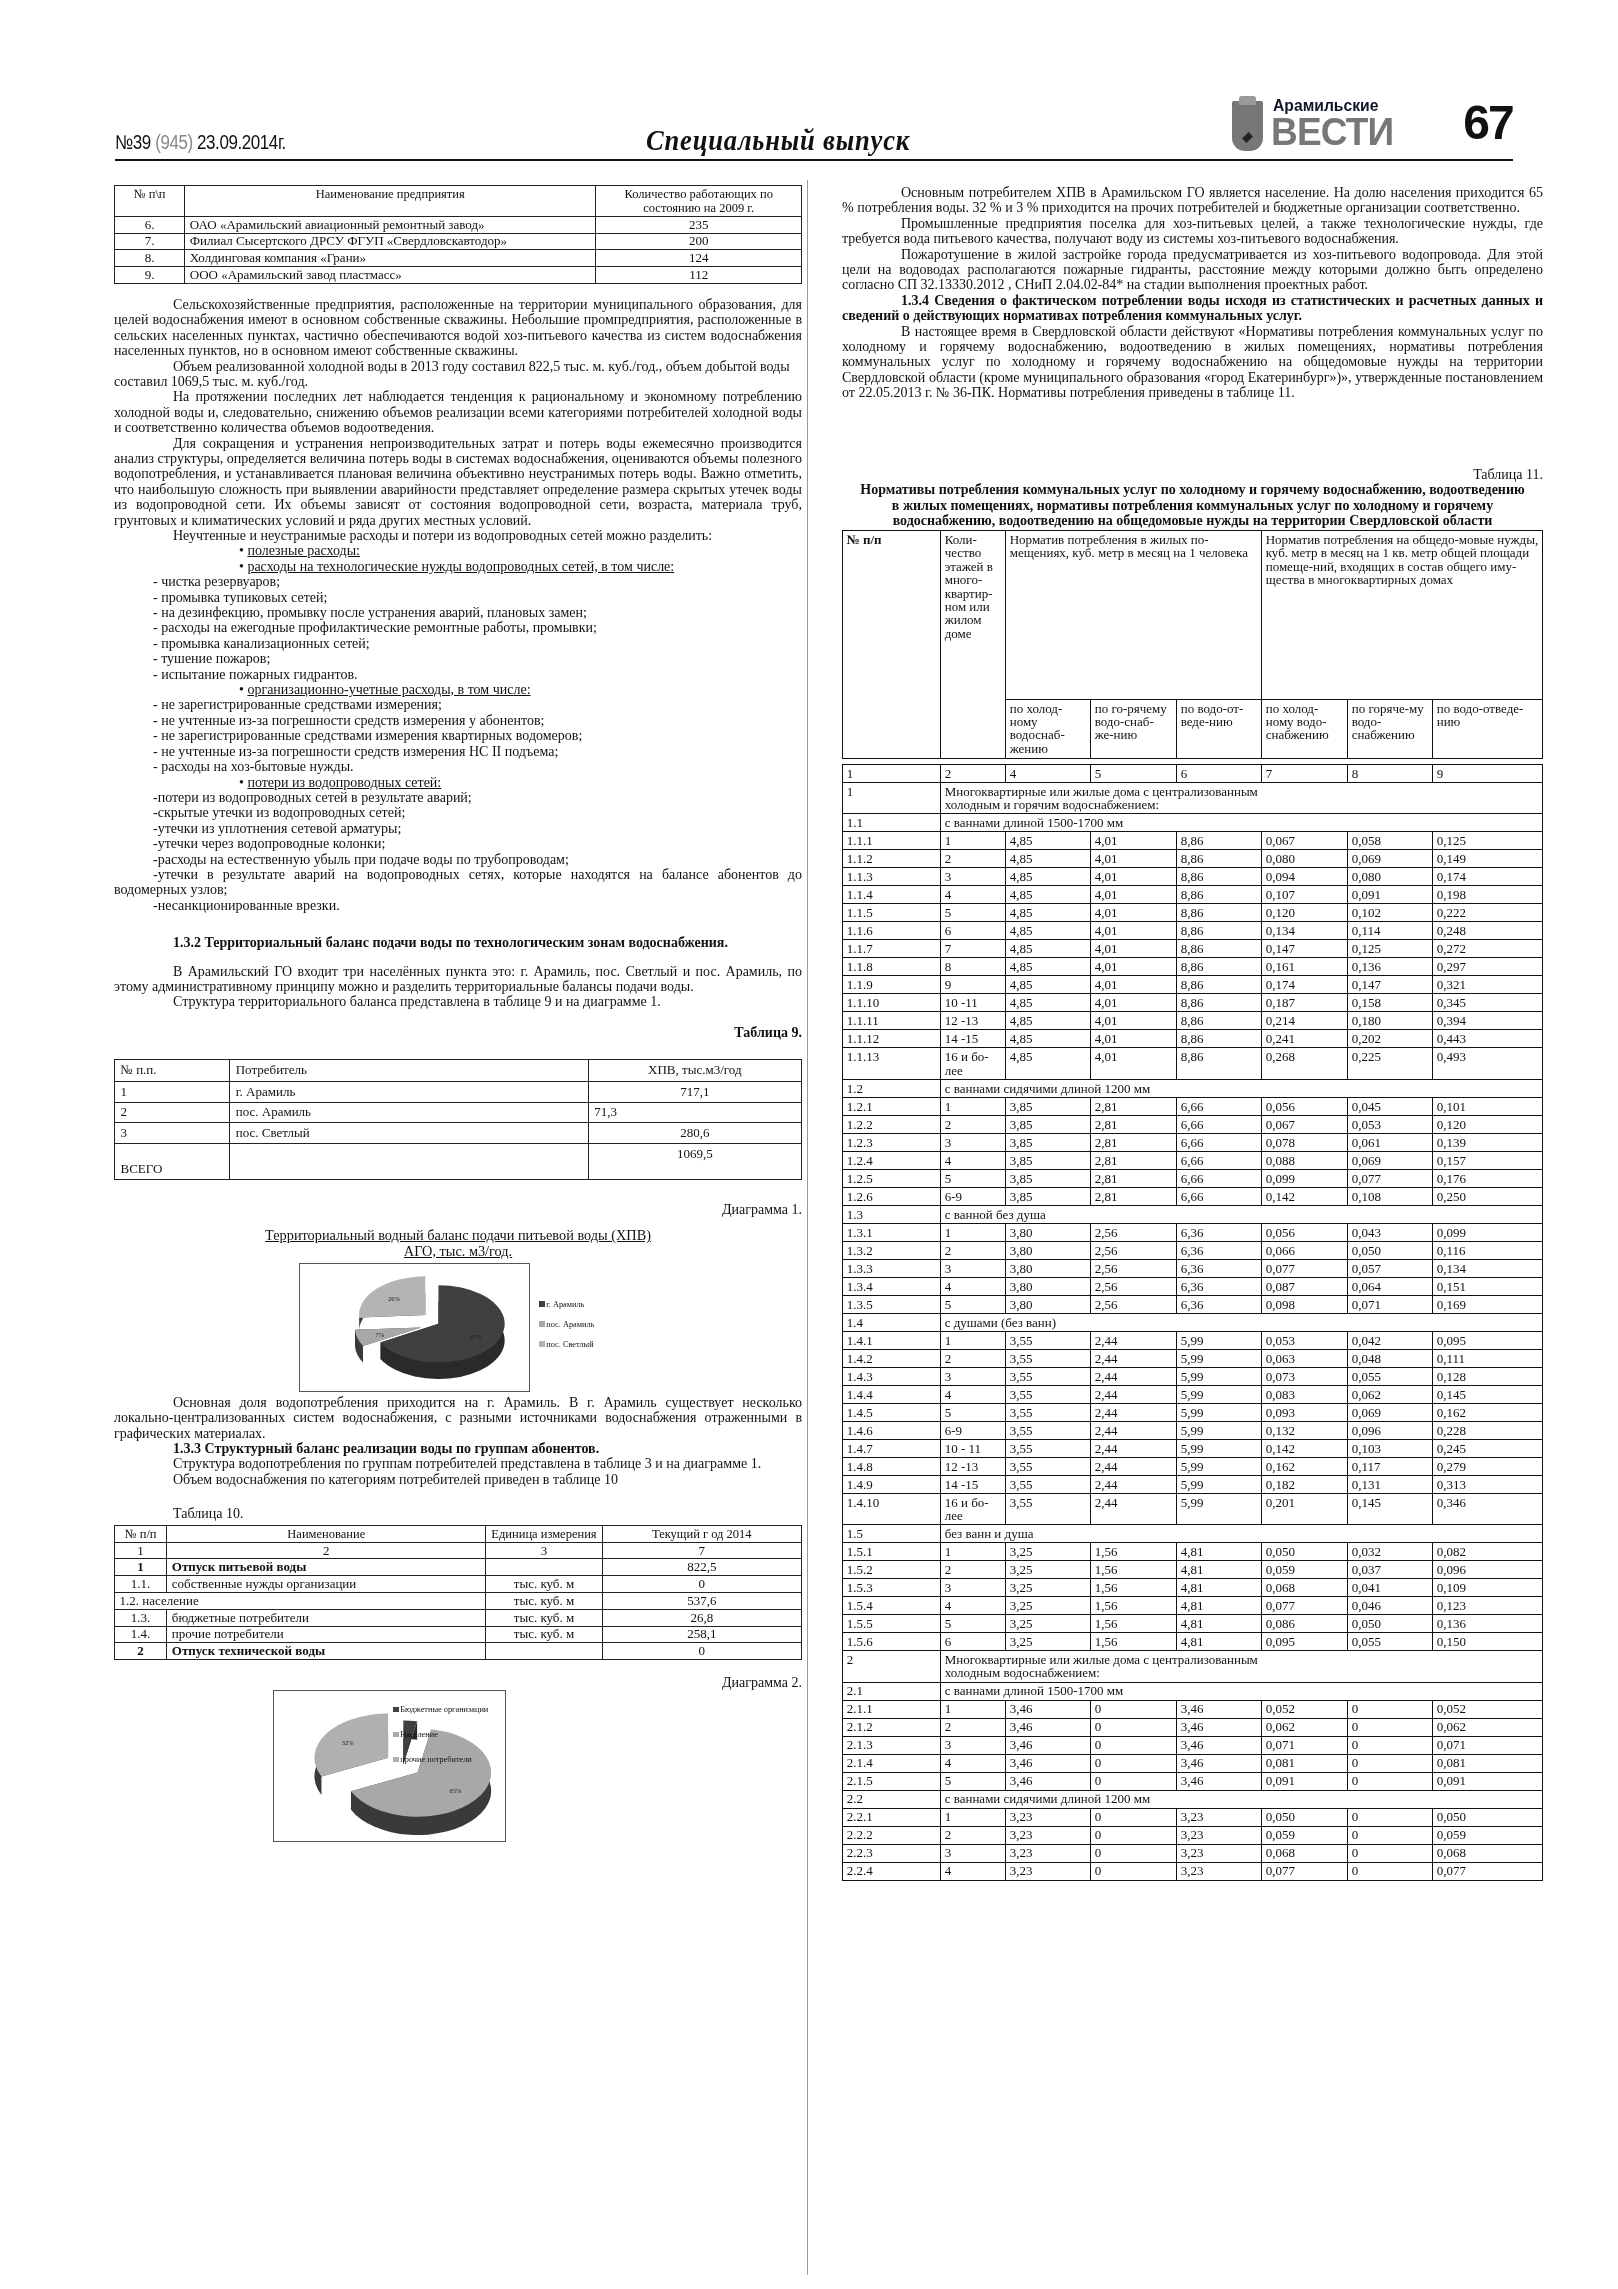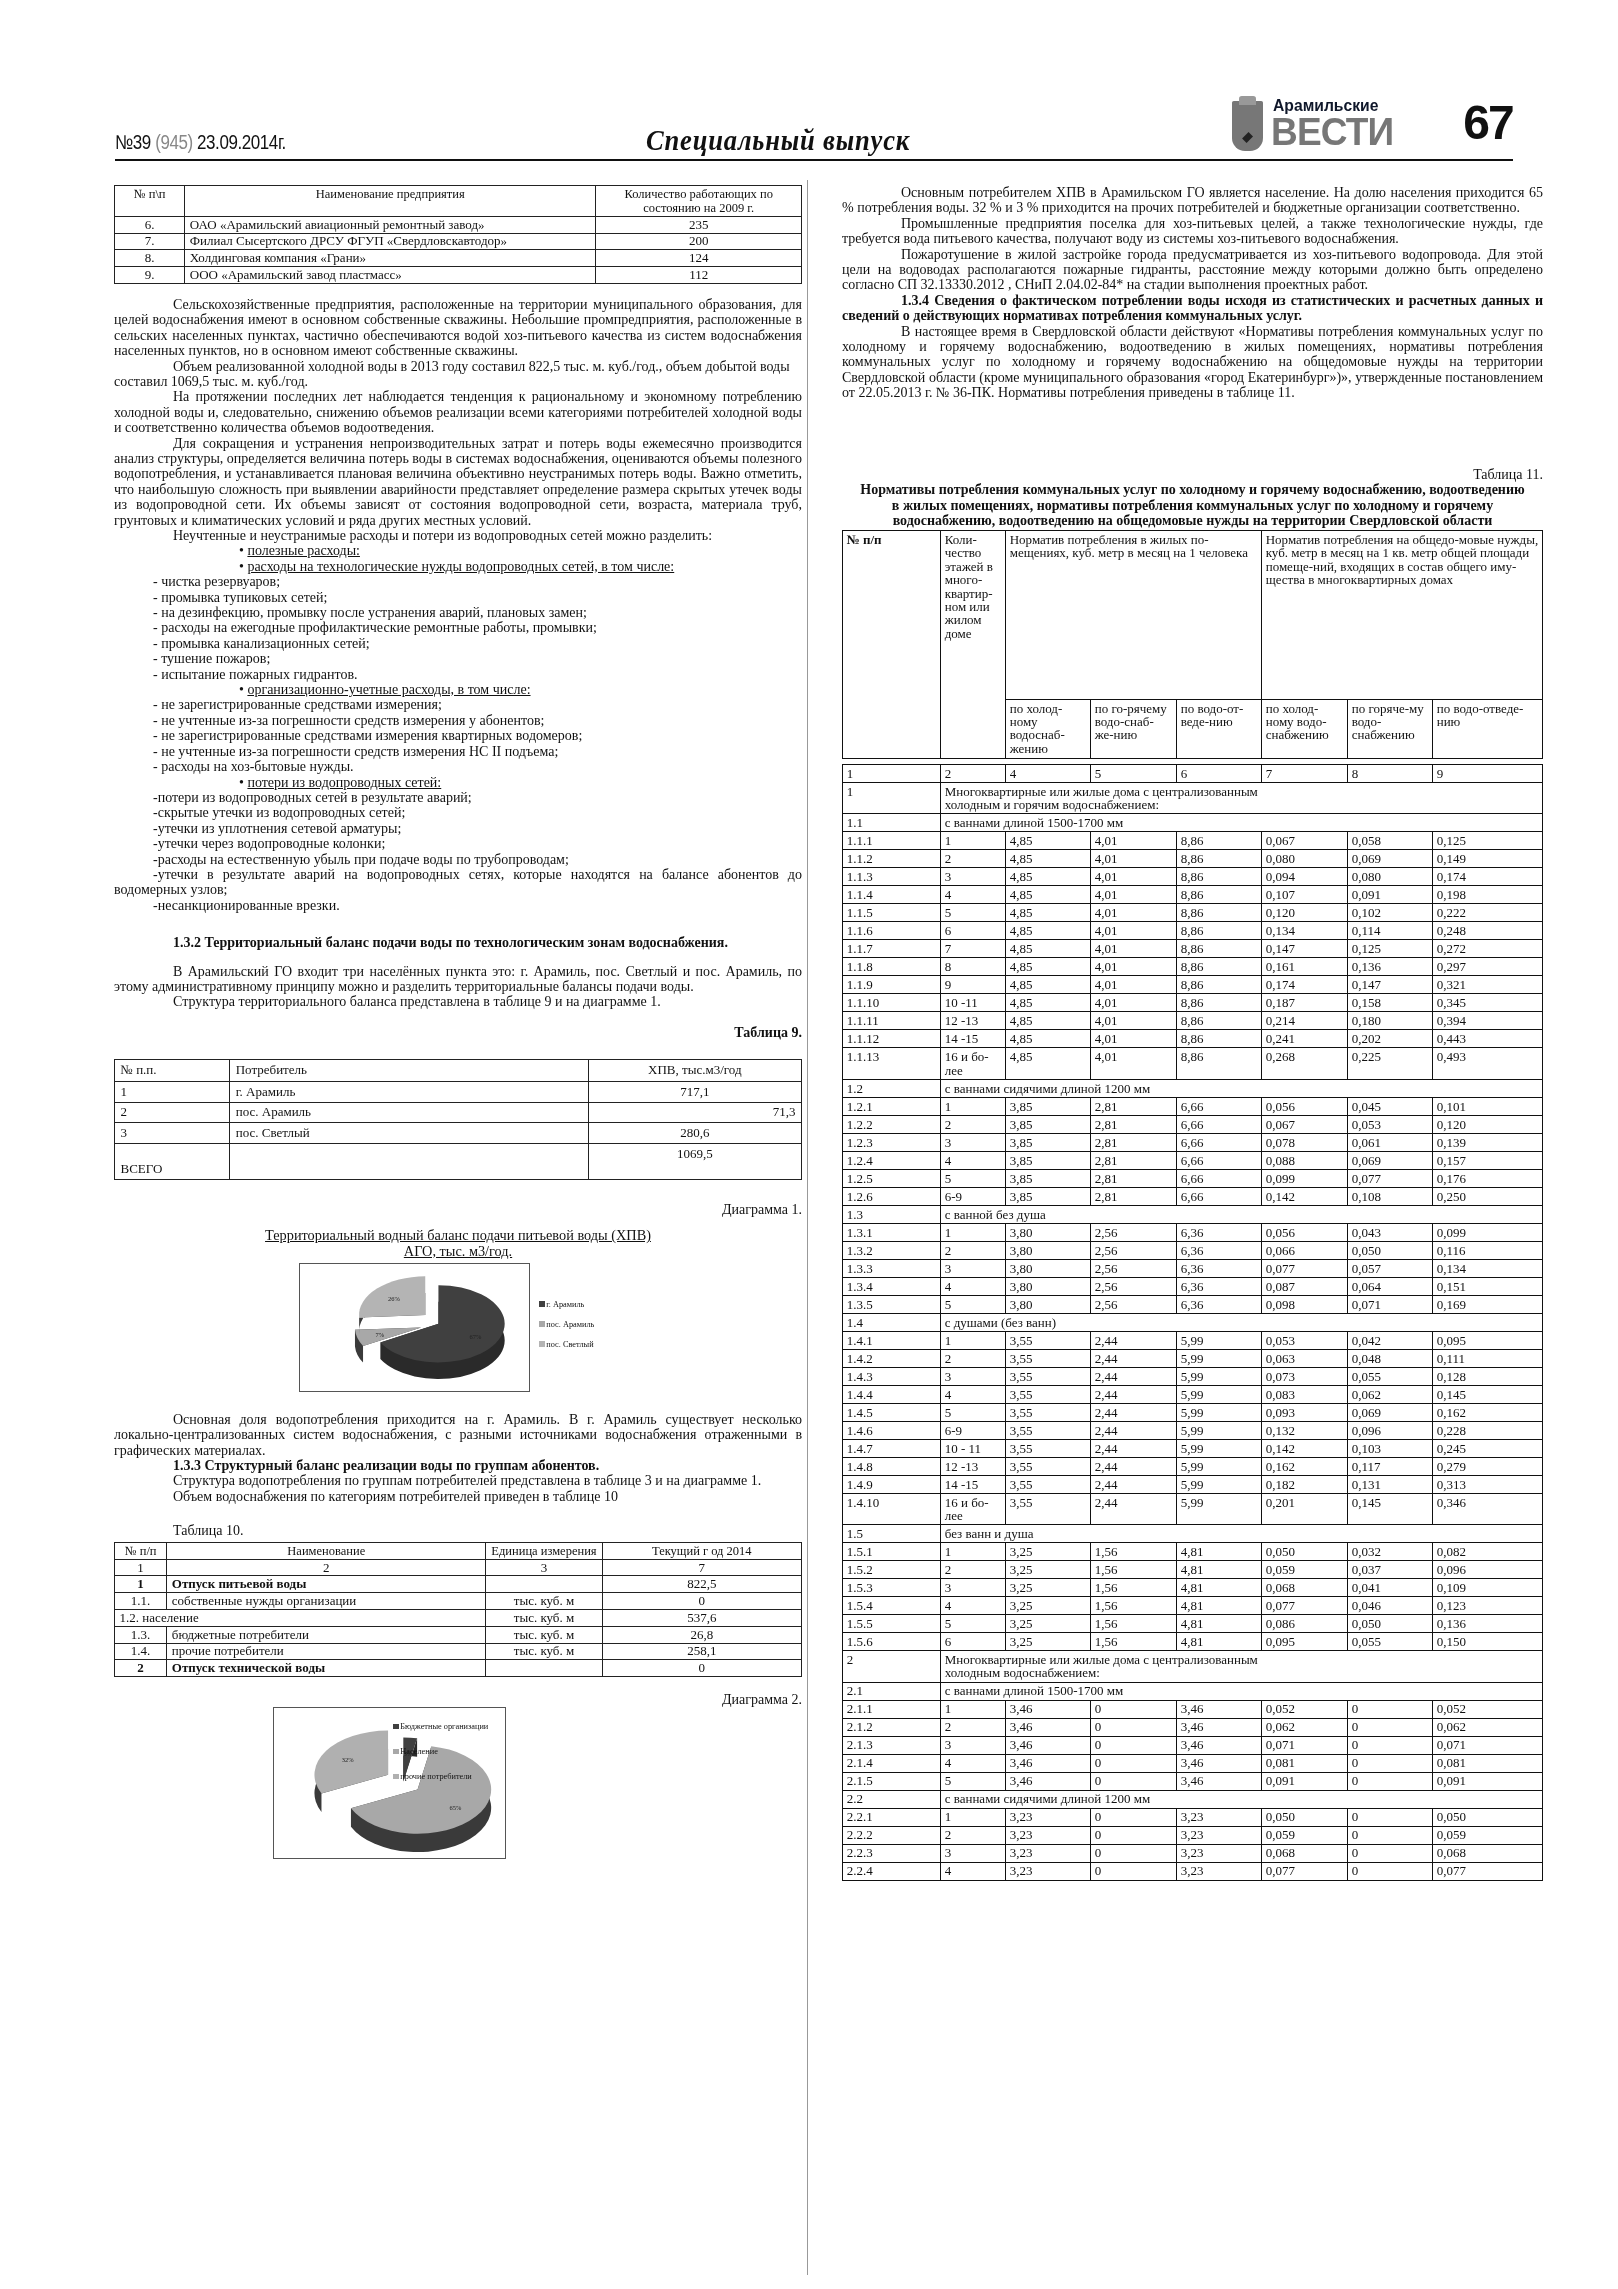--- a/index.html
+++ b/index.html
@@ -141,21 +141,21 @@
     </thead>
     <tbody id="t9body">
         <tr>
           <td style="padding: 2.8px 5.5px; font-size: 13px;">1</td>
           <td style="padding: 2.8px 5.5px; font-size: 13px;">г. Арамиль</td>
           <td style="padding: 2.8px 5.5px; font-size: 13px; text-align: center;">717,1</td>
         </tr>
         <tr>
           <td style="padding: 2.8px 5.5px; font-size: 13px;">2</td>
           <td style="padding: 2.8px 5.5px; font-size: 13px;">пос. Арамиль</td>
-          <td style="padding: 2.8px 5.5px; font-size: 13px; text-align: right;">71,3</td>
+          <td style="padding: 2.8px 5.5px; font-size: 13px; text-align: left;">71,3</td>
         </tr>
         <tr>
           <td style="padding: 2.8px 5.5px; font-size: 13px;">3</td>
           <td style="padding: 2.8px 5.5px; font-size: 13px;">пос. Светлый</td>
           <td style="padding: 2.8px 5.5px; font-size: 13px; text-align: center;">280,6</td>
         </tr>
         <tr>
           <td style="padding: 2.8px 5.5px; font-size: 13px; height: 29.5px; vertical-align: bottom;">ВСЕГО</td>
           <td style="padding: 2.8px 5.5px; font-size: 13px; height: 29.5px;"></td>
           <td style="padding: 2.8px 5.5px; font-size: 13px; text-align: center; height: 29.5px;">1069,5</td>
@@ -179,21 +179,21 @@
       </svg>
   </div>
   <div style="position:relative;height:0">
       <div id="legend1" style="position:absolute;left:425px;top:-97px;font-size:8.3px;line-height:20px;">
         <div><span style="display: inline-block; width: 5.5px; height: 5.5px; margin-right: 1.8px; background: rgb(64, 64, 64);"></span><span>г. Арамиль</span></div>
         <div><span style="display: inline-block; width: 5.5px; height: 5.5px; margin-right: 1.8px; background: rgb(168, 168, 168);"></span><span>пос. Арамиль</span></div>
         <div><span style="display: inline-block; width: 5.5px; height: 5.5px; margin-right: 1.8px; background: rgb(180, 180, 180);"></span><span>пос. Светлый</span></div>
       </div>
     </div>
 
-  <p class="ind" style="margin-top:20px">Основная доля водопотребления приходится на г. Арамиль. В г. Арамиль существует несколько локально-централизованных систем водоснабжения, с разными источниками водоснабжения отраженными в графических материалах.</p>
+  <p class="ind" style="margin-top:3px">Основная доля водопотребления приходится на г. Арамиль. В г. Арамиль существует несколько локально-централизованных систем водоснабжения, с разными источниками водоснабжения отраженными в графических материалах.</p>
   <p class="bold" style="text-indent:59px">1.3.3 Структурный баланс реализации воды по группам абонентов.</p>
   <p class="ind">Структура водопотребления по группам потребителей представлена в таблице 3 и на диаграмме 1.</p>
   <p class="ind">Объем водоснабжения по категориям потребителей приведен в таблице 10</p>
   <p style="margin-top:18.5px;padding-left:59px;">Таблица 10.</p>
 
   <table class="t8" style="width:688px;margin-top:3.7px;">
     <thead>
       <tr>
         <th style="width:42px;vertical-align:middle">№ п/п</th>
         <th style="width:309px;vertical-align:middle">Наименование</th>

